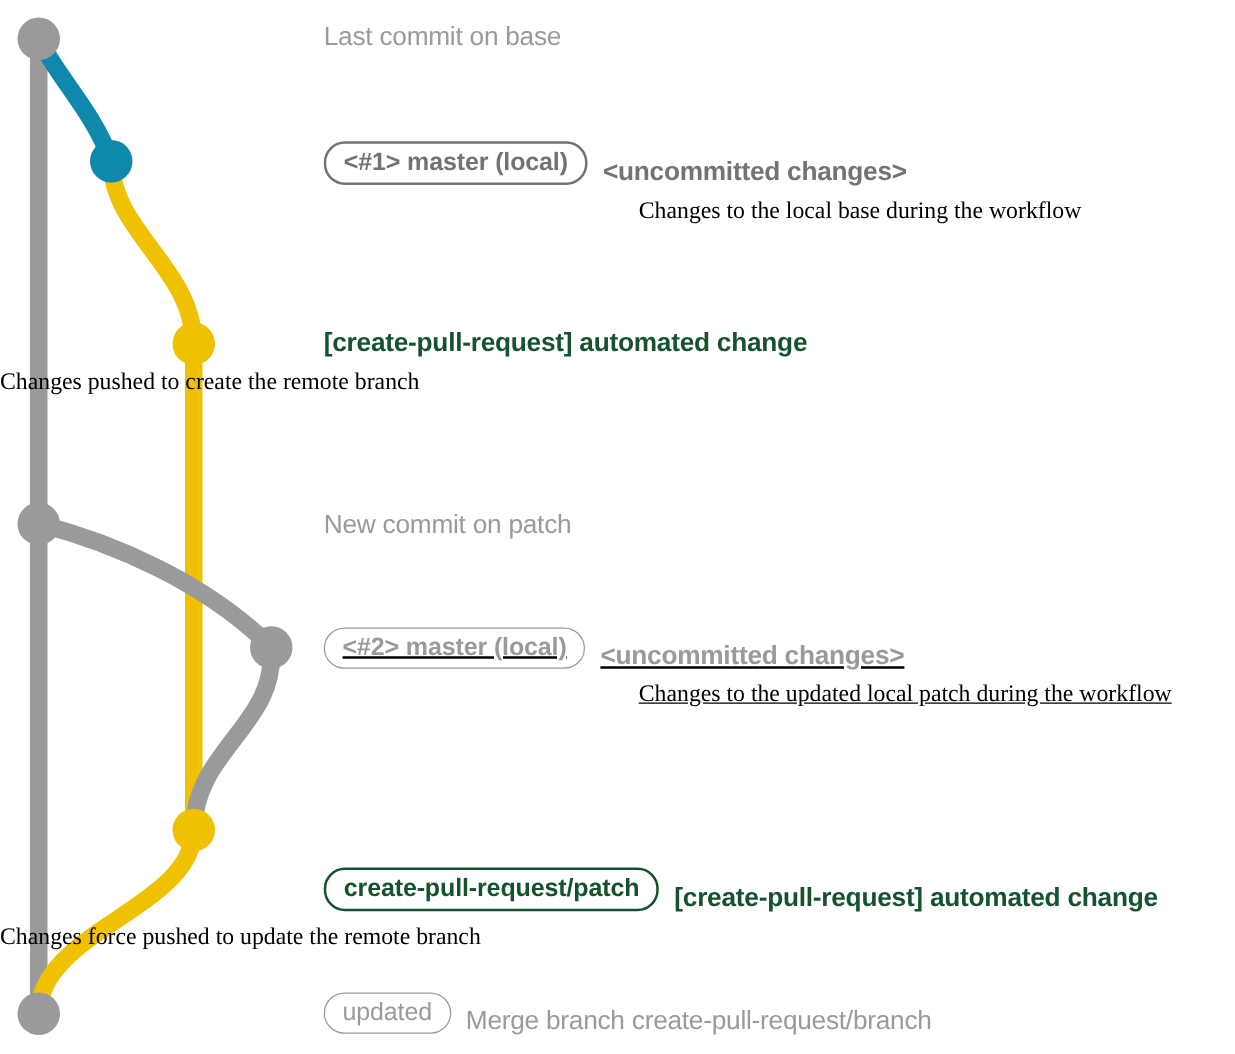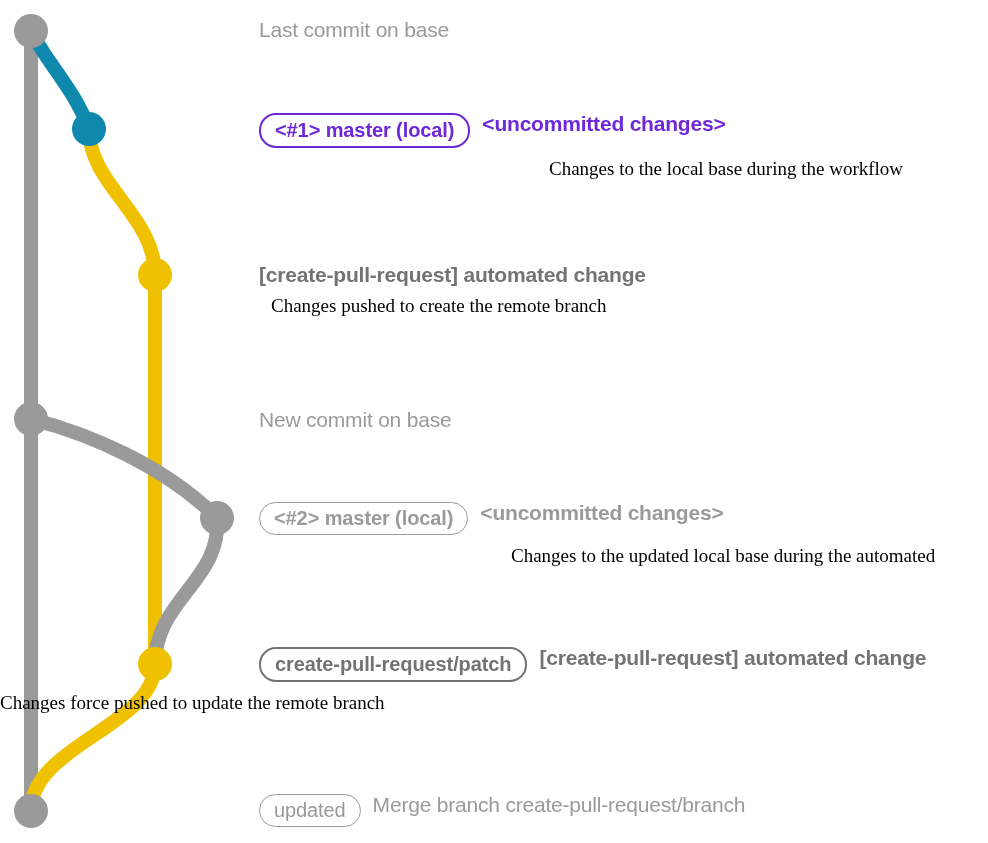--- a/index.html
+++ b/index.html
@@ -34,21 +34,21 @@
   }
 
   .row {
     position: absolute;
     left: 0;
     width: 988px;
   }
 
   .row-head {
     display: flex;
-    align-items: flex-start;
+    align-items: flex-end;
     white-space: nowrap;
   }
 
   .badge {
     display: inline-block;
     border: 2px solid currentColor;
     border-radius: 17px;
     padding: 5px 14px 6px 14px;
     font-size: 20px;
     font-weight: bold;
@@ -78,22 +78,22 @@
 
   .subline {
     font-family: "Liberation Serif", serif;
     font-size: 19px;
     color: #000000;
     line-height: 1;
     white-space: nowrap;
     margin-top: 11px;
   }
 
-  .c-blue   { color: #6d28d9; }
-  .c-yellow { color: #737373; }
+  .c-blue   { color: #737373; }
+  .c-yellow { color: #14532d; }
   .c-gray   { color: #9a9a9a; }
 </style>
 </head>
 <body>
 
 <svg id="graph-canvas" viewBox="0 0 988 843" xmlns="http://www.w3.org/2000/svg">
   <g fill="none" stroke-linecap="round" stroke-width="14">
 
     <path stroke="#9a9a9a" d="M31,31 L31,811"></path>
 
@@ -126,46 +126,46 @@
     <div class="row-head" style="padding-left:259px;">
       <span class="headline c-gray">Last commit on base</span>
     </div>
   </div>
 
   <div class="row" style="top:113px;">
     <div class="row-head" style="padding-left:259px;">
       <span class="badge c-blue">&lt;#1&gt; master (local)</span>
       <span class="headline bold withbadge c-blue">&lt;uncommitted changes&gt;</span>
     </div>
-    <div class="subline" style="padding-left:511px;margin-left:38px;">Changes to the local base during the workflow</div>
+    <div class="subline" style="padding-left:511px;">Changes to the local base during the workflow</div>
   </div>
 
   <div class="row" style="top:264px;">
     <div class="row-head" style="padding-left:259px;">
       <span class="headline bold c-yellow">[create-pull-request] automated change</span>
     </div>
-    <div class="subline" style="padding-left:271px;">Changes pushed to create the remote branch</div>
+    <div class="subline" style="">Changes pushed to create the remote branch</div>
   </div>
 
   <div class="row" style="top:409px;">
     <div class="row-head" style="padding-left:259px;">
-      <span class="headline c-gray">New commit on base</span>
+      <span class="headline c-gray">New commit on patch</span>
     </div>
   </div>
 
-  <div class="row" style="top:502px;">
+  <div class="row" style="top:502px;text-decoration:underline;">
     <div class="row-head" style="padding-left:259px;">
       <span class="badge thin c-gray" style="font-weight:bold;">&lt;#2&gt; master (local)</span>
       <span class="headline bold withbadge c-gray">&lt;uncommitted changes&gt;</span>
     </div>
-    <div class="subline" style="padding-left:511px;">Changes to the updated local base during the automated</div>
+    <div class="subline" style="padding-left:511px;">Changes to the updated local patch during the workflow</div>
   </div>
 
   <div class="row" style="top:647px;">
-    <div class="row-head" style="padding-left:259px;">
+    <div class="row-head" style="padding-left:259px;margin-top:47px;">
       <span class="badge c-yellow">create-pull-request/patch</span>
       <span class="headline bold withbadge c-yellow">[create-pull-request] automated change</span>
     </div>
     <div class="subline" style="">Changes force pushed to update the remote branch</div>
   </div>
 
   <div class="row" style="top:794px;">
     <div class="row-head" style="padding-left:259px;">
       <span class="badge thin c-gray">updated</span>
       <span class="headline withbadge c-gray">Merge branch create-pull-request/branch</span>

